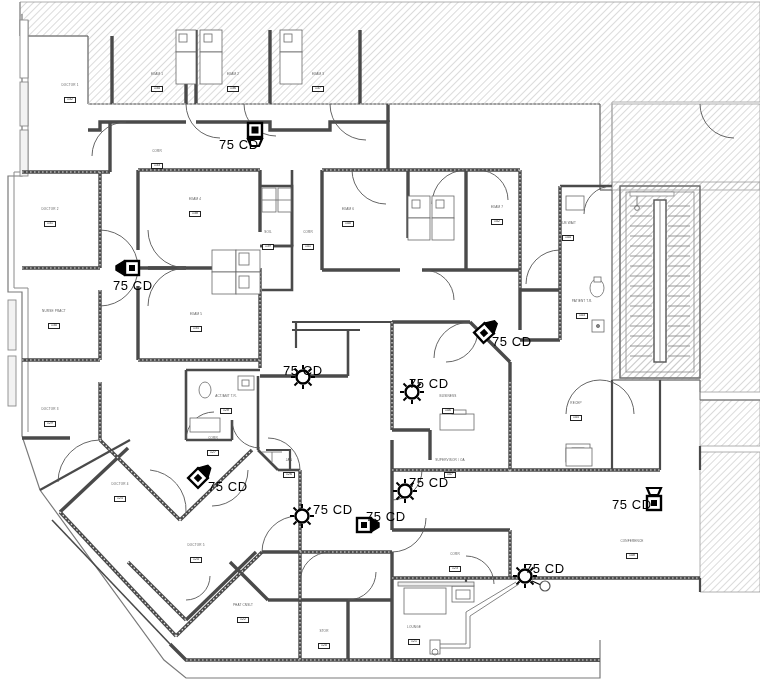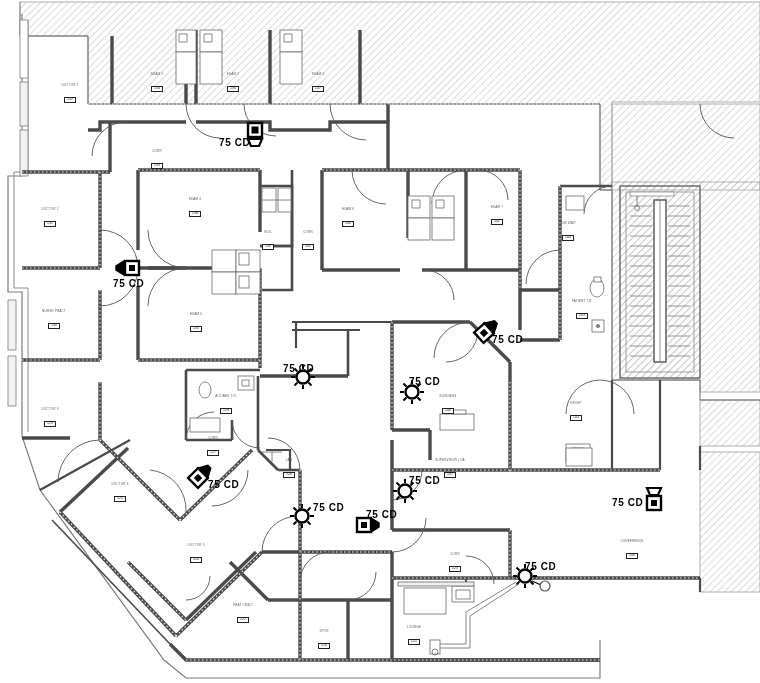--- a/index.html
+++ b/index.html
@@ -1,21 +1,21 @@
 <!DOCTYPE html>
 <html><head>
 <meta charset="utf-8">
 <style>
   html,body{margin:0;padding:0;background:#ffffff;}
   body{font-family:"Liberation Sans",sans-serif;}
   #plan-root{position:relative;width:760px;height:683px;background:#ffffff;overflow:hidden;}
   #plan-svg{position:absolute;left:0;top:0;width:760px;height:683px;}
   .cd-label{
     position:absolute;font-family:"Liberation Sans",sans-serif;
-    font-size:10px;font-weight:bold;color:#000;letter-spacing:.6px;
+    font-size:13px;font-weight:normal;color:#000;letter-spacing:.6px;
     white-space:nowrap;line-height:1;
   }
   .room-tag{
     position:absolute;text-align:center;white-space:nowrap;
     font-family:"Liberation Sans",sans-serif;line-height:1;
   }
   .room-tag .rname{
     display:block;font-size:3.1px;color:#5b5b5b;letter-spacing:.15px;
     transform:scaleY(1.15);
   }

